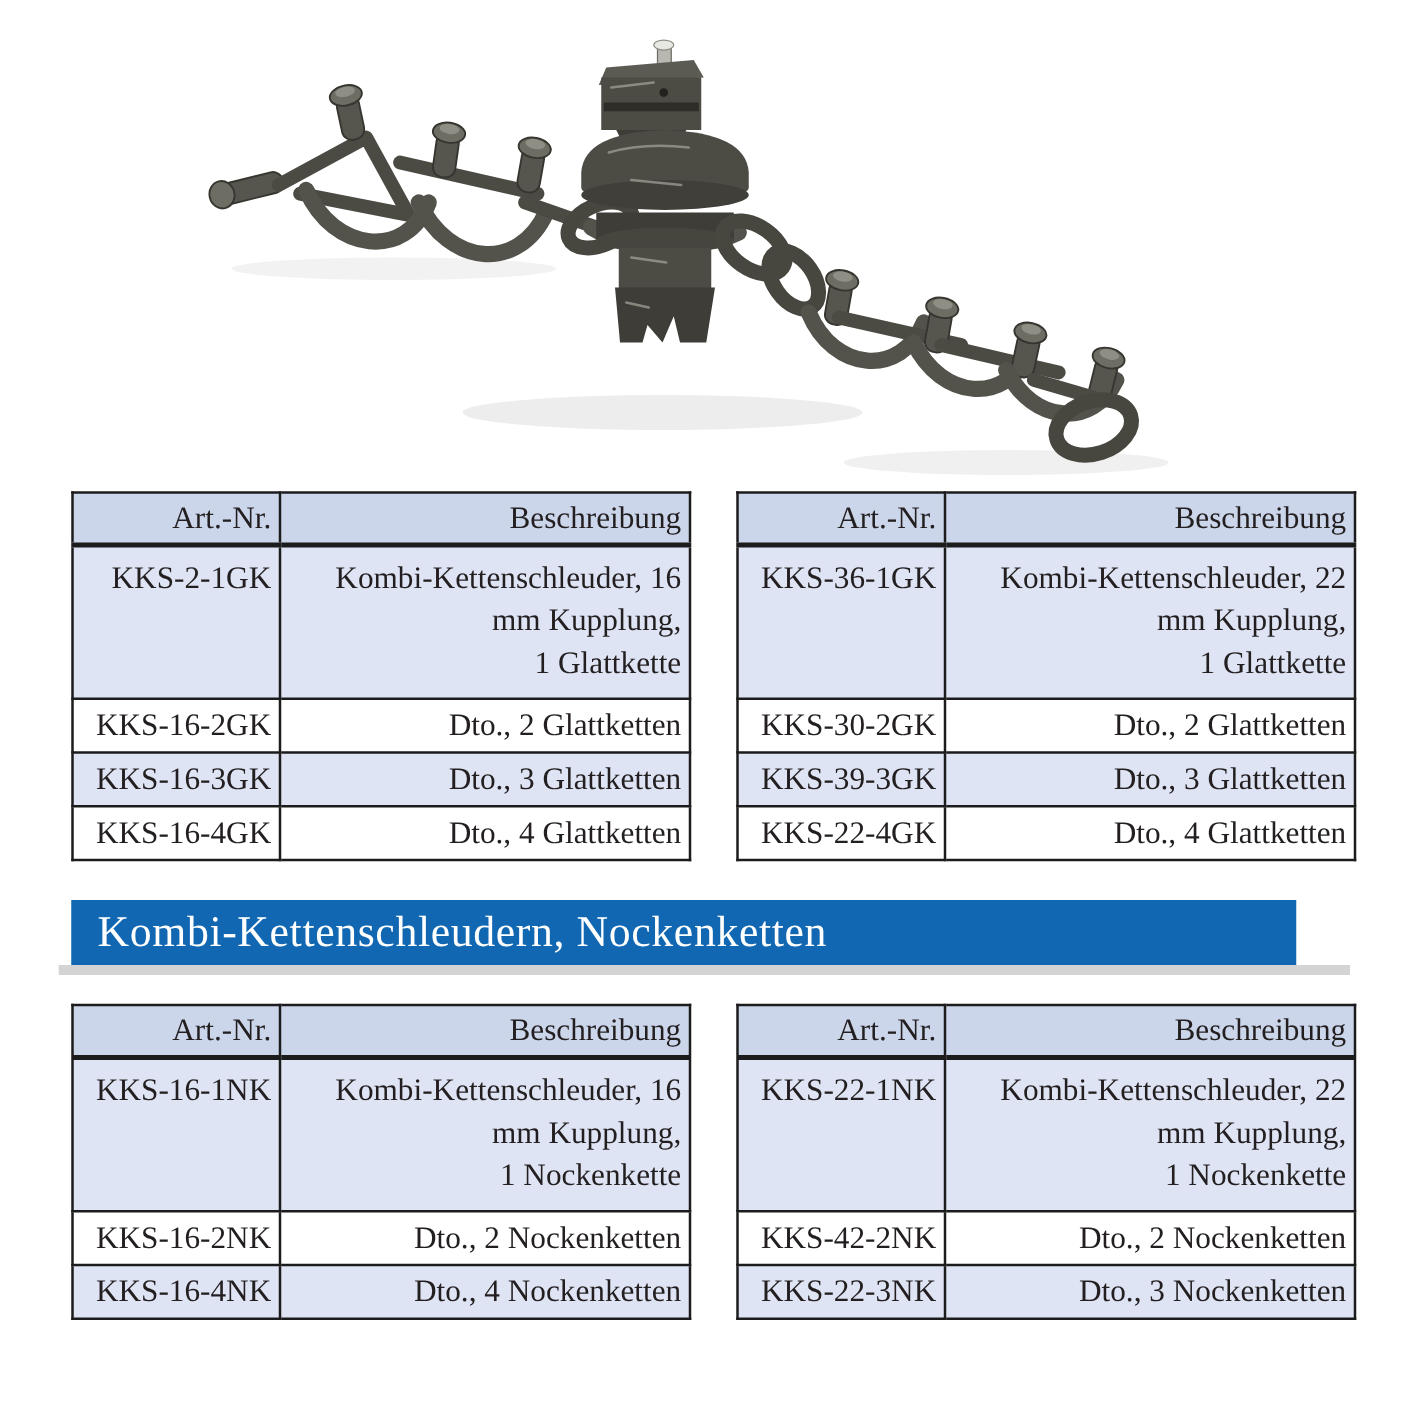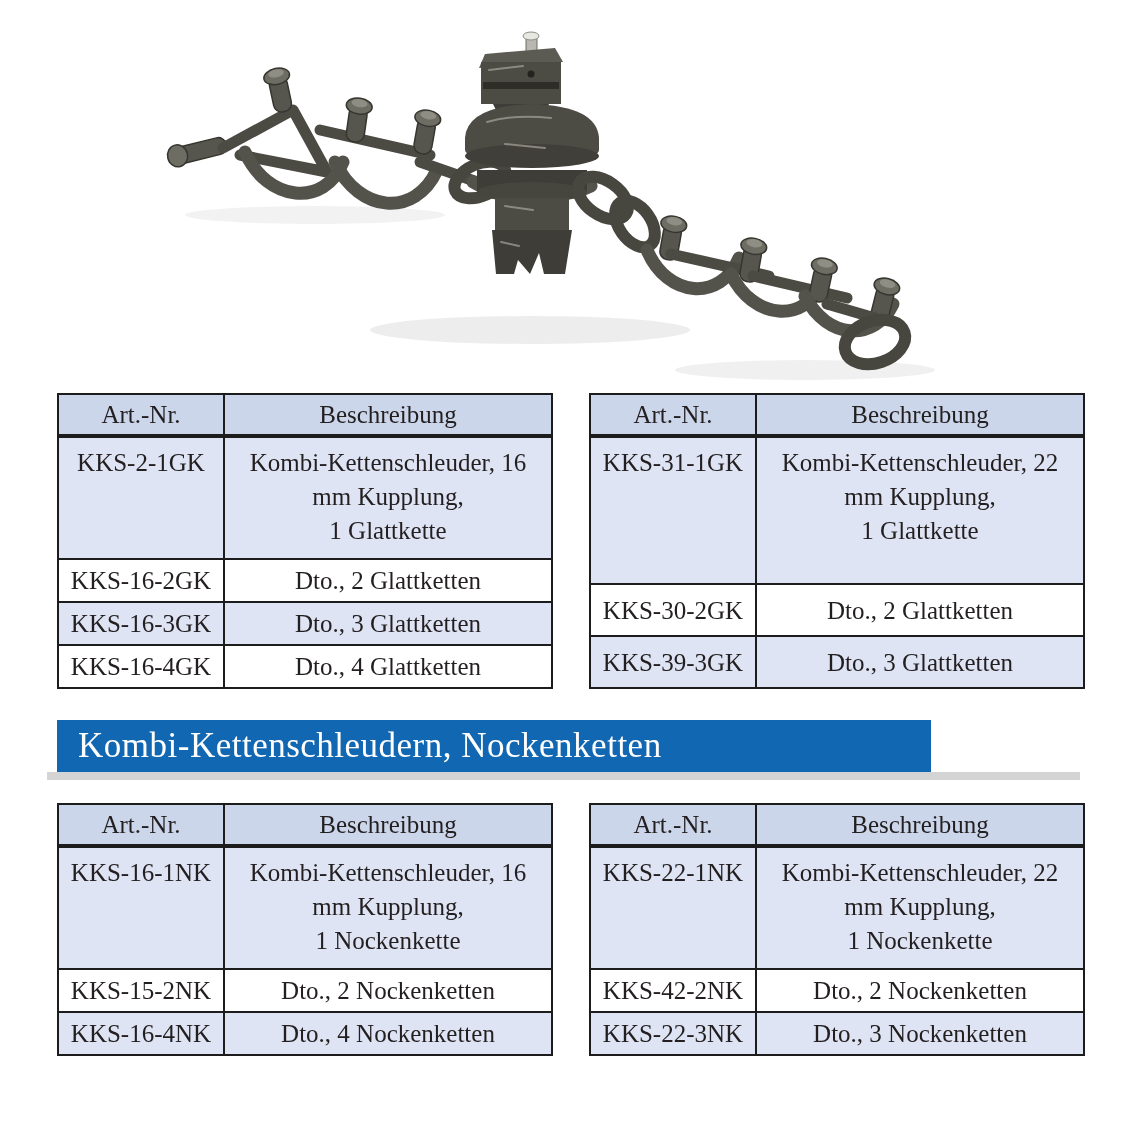--- a/index.html
+++ b/index.html
@@ -37,42 +37,42 @@
     width: 494px;
     table-layout: fixed;
     background: #ffffff;
   }
   table.art-table col.c-art  { width: 166px; }
   table.art-table col.c-desc { width: 328px; }
 
   table.art-table th,
   table.art-table td {
     border: 2px solid var(--line, #1c1c1c);
-    text-align: center;
+    text-align: right;
     font-size: 25px;
     line-height: 29px;
     padding: 6px 6px;
     vertical-align: middle;
   }
   table.art-table th {
     background: var(--header-bg, #ccd6eb);
     font-weight: normal;
     border-bottom-width: 4px;
     padding: 5px 6px;
   }
   table.art-table td.desc { white-space: pre-line; }
   table.art-table tr.tall td { vertical-align: top; padding-top: 8px; padding-bottom: 10px; line-height: 34px; }
   table.art-table tr:nth-child(odd) td { background: var(--row-alt-bg, #dee4f4); }
   table.art-table tr:nth-child(even) td { background: #ffffff; }
 
   
   .section-banner {
     position: absolute;
     left: 57px; top: 720px;
-    width: 874px; height: 52px;
+    width: 980px; height: 52px;
     background: var(--banner-blue, #1167b1);
     color: #ffffff;
     font-size: 35px;
     line-height: 52px;
     padding-left: 21px;
     letter-spacing: 0.5px;
     z-index: 2;
   }
   .banner-shadow {
     position: absolute;
@@ -252,32 +252,36 @@
         <col class="c-desc">
       </colgroup>
     <thead>
       <tr>
         <th>Art.-Nr.</th>
         <th>Beschreibung</th>
       </tr>
     </thead>
     <tbody>
       <tr class="tall">
-        <td class="art">KKS-31-1GK</td>
+        <td class="art">KKS-36-1GK</td>
         <td class="desc">Kombi-Kettenschleuder, 22
 mm Kupplung,
 1 Glattkette</td>
       </tr>
       <tr>
         <td class="art">KKS-30-2GK</td>
         <td class="desc">Dto., 2 Glattketten</td>
       </tr>
       <tr>
         <td class="art">KKS-39-3GK</td>
         <td class="desc">Dto., 3 Glattketten</td>
+      </tr>
+      <tr>
+        <td class="art">KKS-22-4GK</td>
+        <td class="desc">Dto., 4 Glattketten</td>
       </tr>
     </tbody>
   </table>
 </div>
 
 <div class="banner-shadow"></div>
 <div class="section-banner">
   <span>Kombi-Kettenschleudern, Nockenketten</span>
 </div>
 
@@ -295,21 +299,21 @@
       </tr>
     </thead>
     <tbody>
       <tr class="tall">
         <td class="art">KKS-16-1NK</td>
         <td class="desc">Kombi-Kettenschleuder, 16
 mm Kupplung,
 1 Nockenkette</td>
       </tr>
       <tr>
-        <td class="art">KKS-15-2NK</td>
+        <td class="art">KKS-16-2NK</td>
         <td class="desc">Dto., 2 Nockenketten</td>
       </tr>
       <tr>
         <td class="art">KKS-16-4NK</td>
         <td class="desc">Dto., 4 Nockenketten</td>
       </tr>
     </tbody>
   </table>
 
   <table class="art-table">

